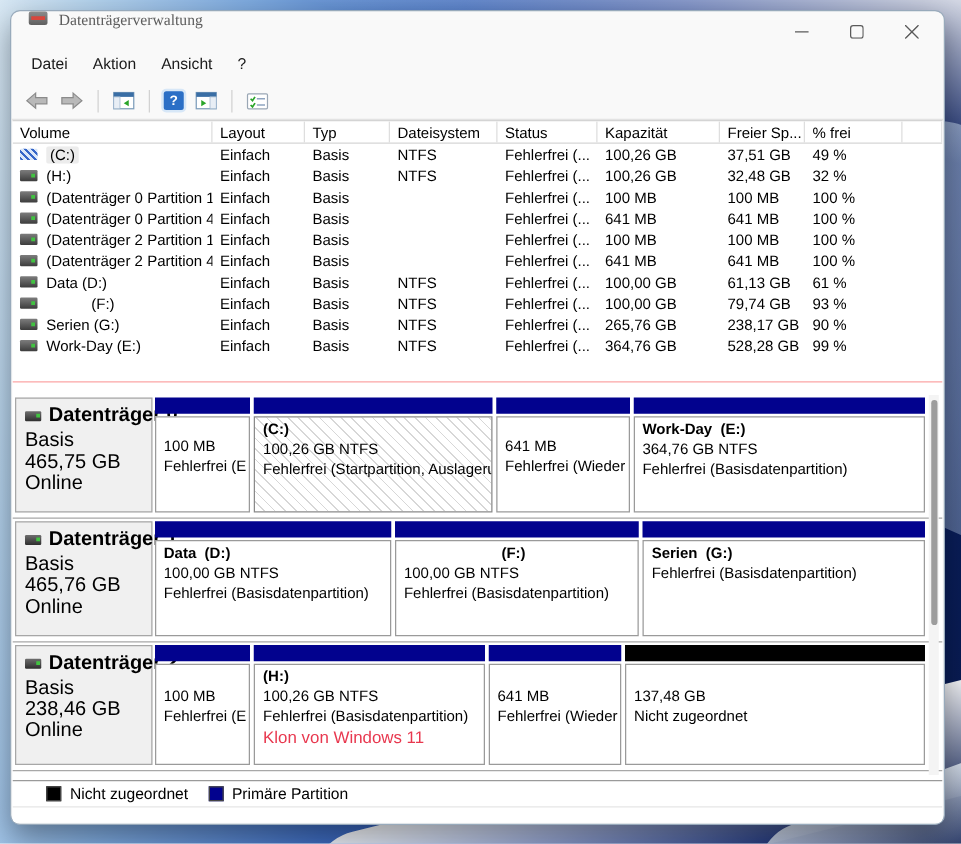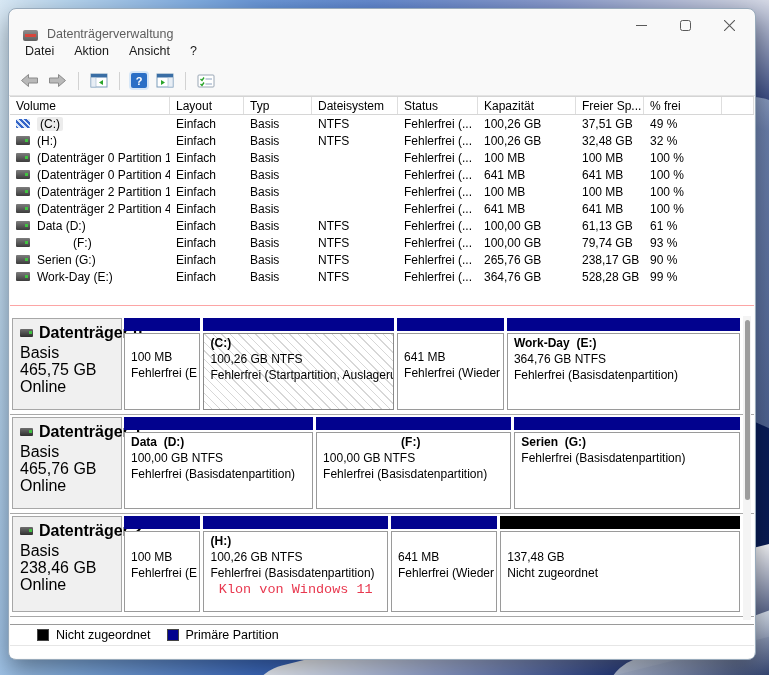--- a/index.html
+++ b/index.html
@@ -18,21 +18,21 @@
   .rb3 { width:420px; height:300px; left:640px; top:150px; transform:rotate(24deg);
     background:linear-gradient(90deg,rgba(210,228,245,.55),rgba(120,160,220,.15)); border-radius:60px; }
   .rb4 { width:300px; height:80px; left:600px; top:620px; transform:rotate(-20deg);
     background:linear-gradient(180deg,rgba(235,243,250,.8),rgba(255,255,255,0)); border-radius:40px; }
 
   
   .win { position:absolute; left:8px; top:8px; width:748px; height:652px;
     background:#f9f9f9; border:1px solid #98aabb; border-radius:8px;
     box-shadow:0 10px 24px rgba(0,0,0,.38); display:flex; flex-direction:column; overflow:hidden; }
 
-  .titlebar { height:32px; display:flex; align-items:flex-end; padding:0 4px 0 14px; flex:none; }
+  .titlebar { height:32px; display:flex; align-items:flex-start; padding:0 4px 0 14px; flex:none;font-family:Liberation Serif, serif; }
   .appicon { width:15px; height:11px; background:linear-gradient(#8d8d8d,#5f5f5f); border-radius:2px; position:relative; }
   .appicon::after { content:""; position:absolute; left:2px; top:4px; right:2px; height:3px; background:#d8463c; }
   .title { color:#5d5d5d; font-size:12.5px; margin-left:9px; }
   .wctrls { margin-left:auto; display:flex; height:100%; }
   .wbtn { width:44px; height:100%; display:flex; align-items:center; justify-content:center; }
 
   .menubar { height:25px; display:flex; align-items:flex-start; padding:0 6px; flex:none; }
   .mitem { font-size:12.5px; color:#1a1a1a; padding:3px 10px; }
 
   .toolbar { height:30px; display:flex; align-items:center; padding:0 9px; gap:5px; flex:none;
@@ -72,21 +72,21 @@
   .dicon::after { content:""; position:absolute; right:1px; top:2px; width:3px; height:3px; background:#41c341; }
   .dline { line-height:17px; white-space:nowrap; }
   .parts { flex:1; display:flex; gap:3px; padding-left:2px; }
   .pcell { display:flex; flex-direction:column; min-width:0; }
   .pstrip { height:13px; flex:none; margin-bottom:2px; }
   .pbox { flex:1; border:1px solid #9a9a9a; background:#fff; padding:1px 6px; font-size:12px; overflow:hidden; }
   .pbox.hatch { background:repeating-linear-gradient(45deg,#ffffff 0 5px,#d7d7d7 5px 6px); border-color:#8a8a8a; }
   .ptitle { font-weight:bold; white-space:pre; line-height:16px; }
   .pline { white-space:nowrap; line-height:16px; }
   .pannot { color:#e8384f; font-size:13.5px; white-space:nowrap; line-height:17px; }
-  .pannot.ctr { text-align:center;font-family:Liberation Mono, monospace; }
+  .pannot.ctr { text-align:left; }
   .findent { padding-left:78px; }
   .vtrack { position:absolute; right:3px; top:10px; bottom:4px; width:8px; background:#f4f4f4; }
   .vthumb { position:absolute; right:4.5px; top:14px; width:5px; height:180px; background:#9d9d9d; border-radius:3px; }
 
   
   .legend { height:21px; flex:none; border-top:1px solid #9a9a9a; display:flex; align-items:center;
     padding-left:27px; gap:16px; font-size:12.5px; background:#fff; }
   .litem { display:flex; align-items:center; gap:7px; }
   .lsq { width:12px; height:12px; border:1px solid #444; }
   .statusbar { height:13px; flex:none; background:#fff; border-top:1px solid #e6e6e6; }

